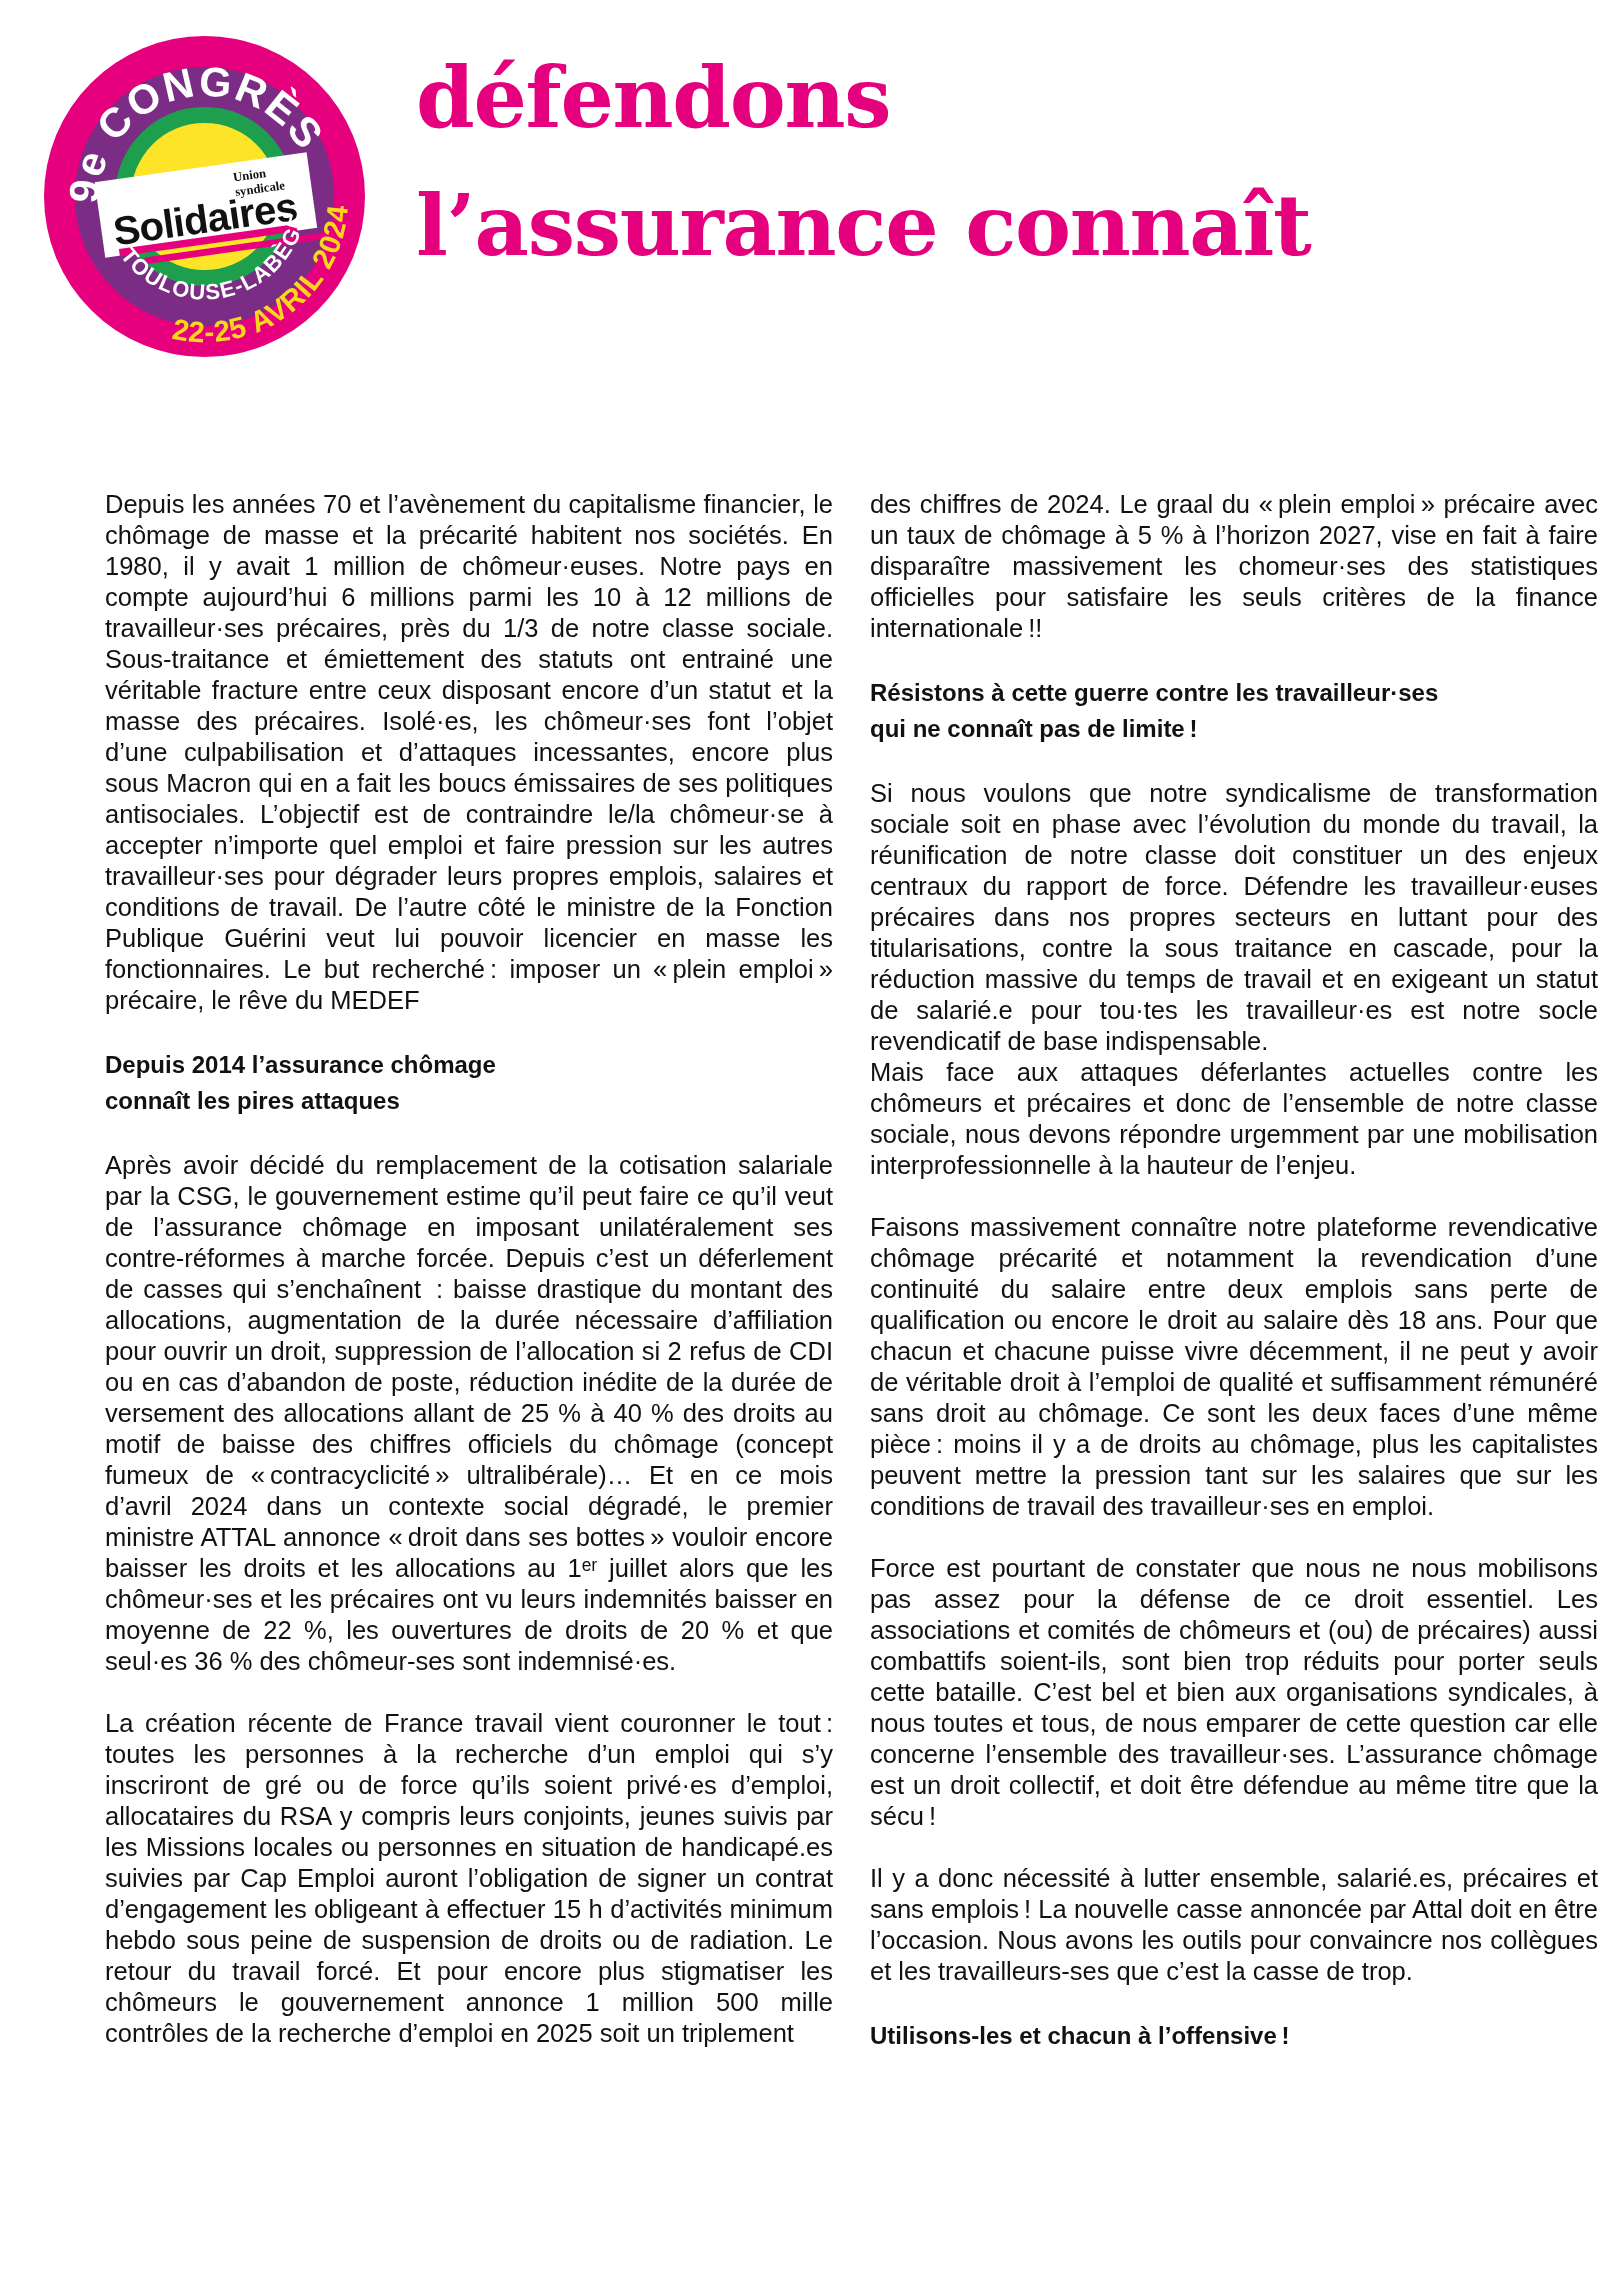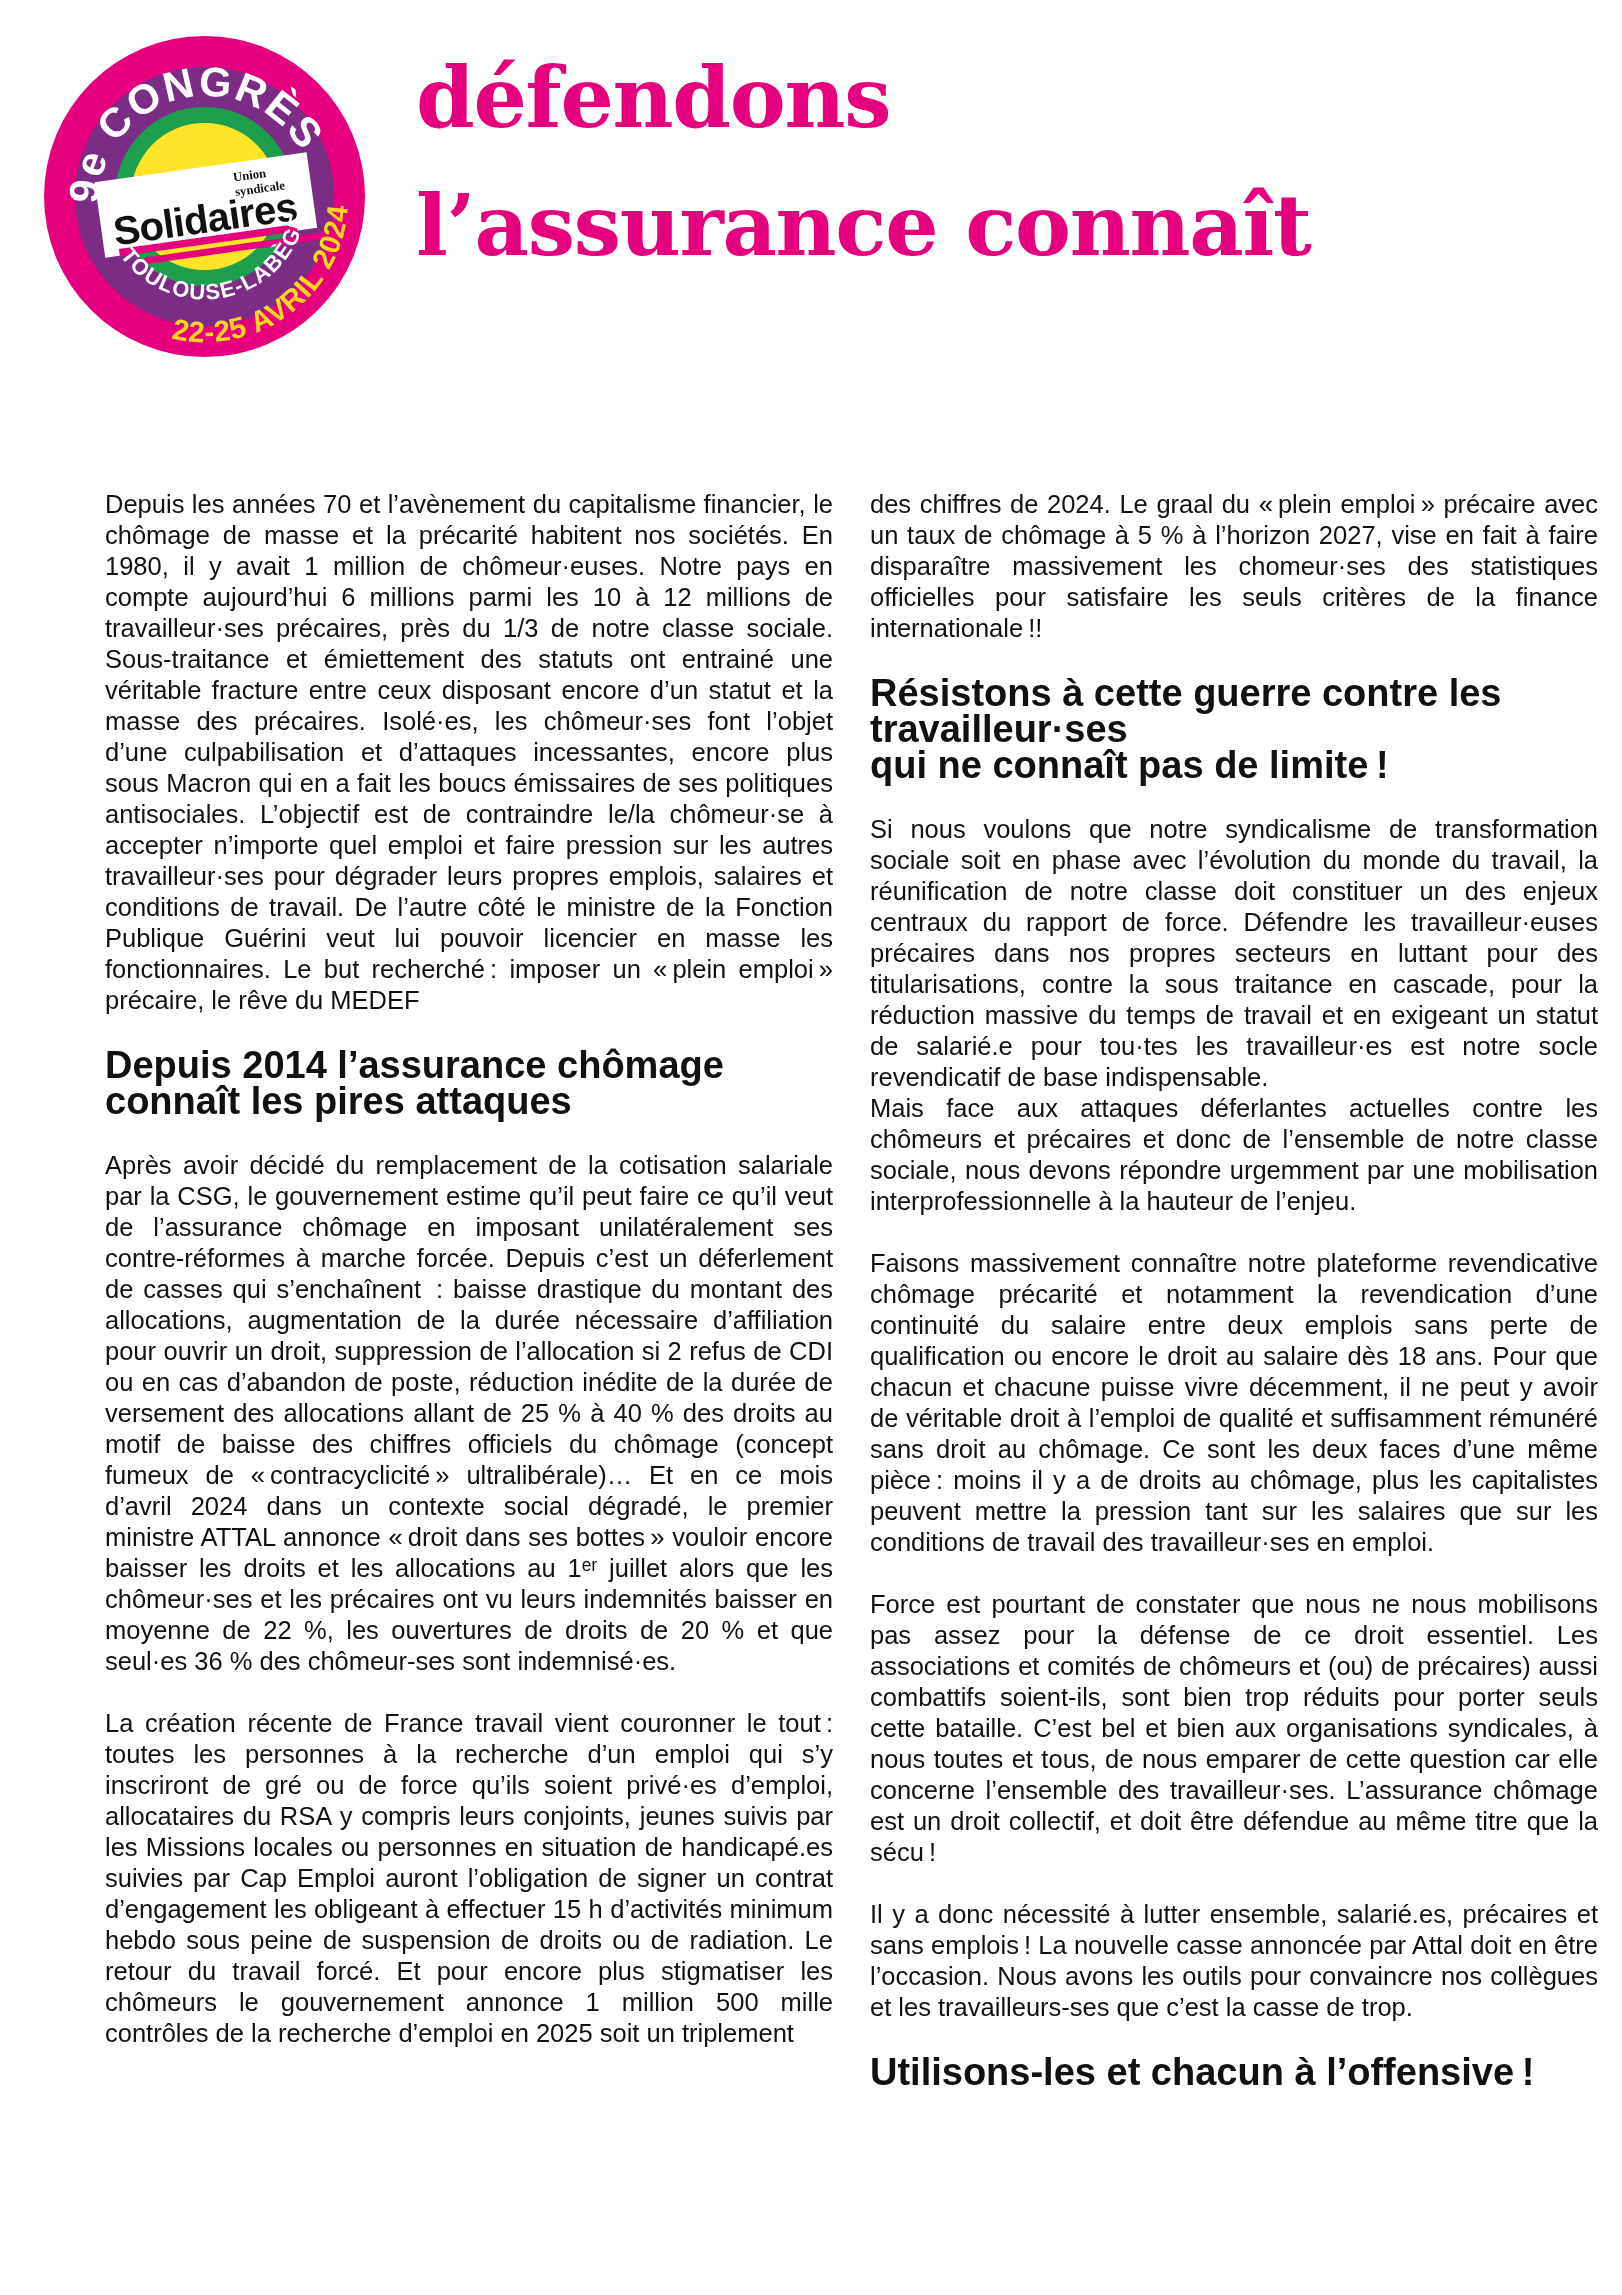--- a/index.html
+++ b/index.html
@@ -55,21 +55,21 @@
     width: 728px;
     font-size: 25.5px;
     line-height: 31px;
     text-align: justify;
   }
   .block-p {
     margin: 0 0 31px 0;
     white-space: pre-line;
   }
   .block-h2 {
-    font-size: 38px;
+    font-size: 24px;
     line-height: 36px;
     font-weight: 700;
     text-align: left;
     margin: 29px 0 31px 0;
     white-space: pre-line;
   }
   .block-p:first-child, .block-h2:first-child { margin-top: 0; }
 </style>
 </head>
 <body>

